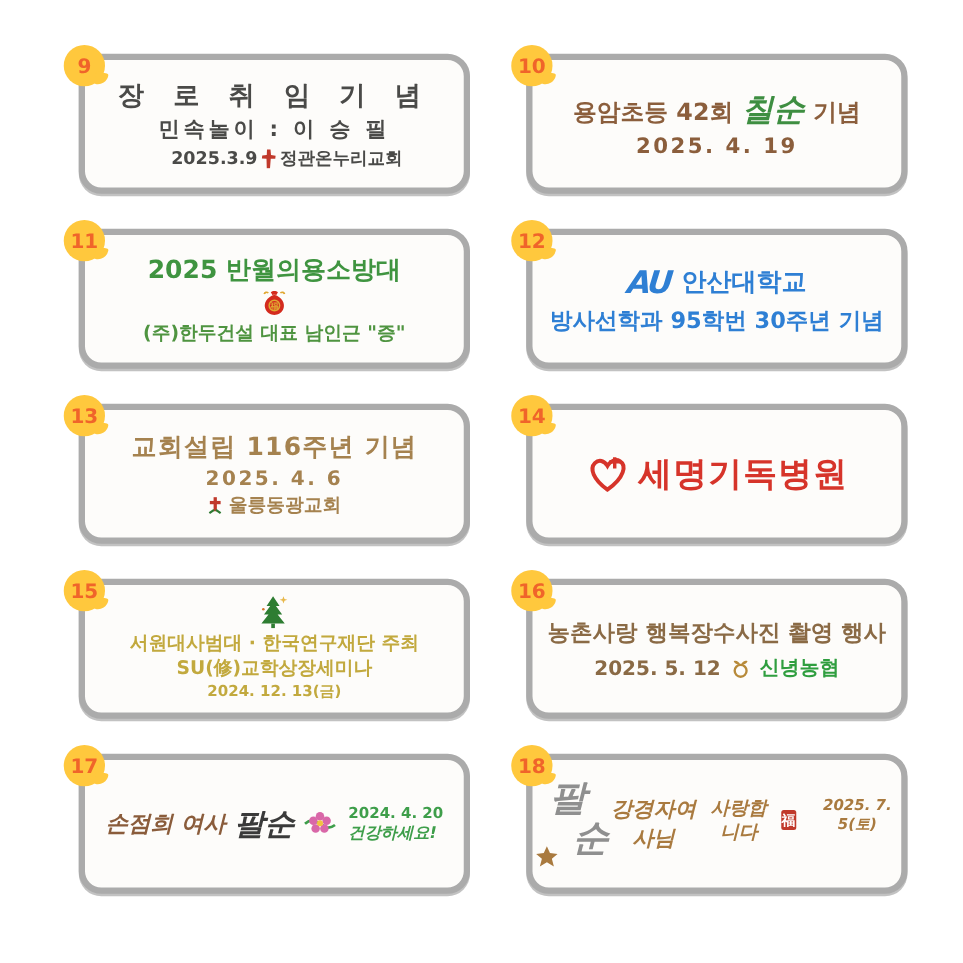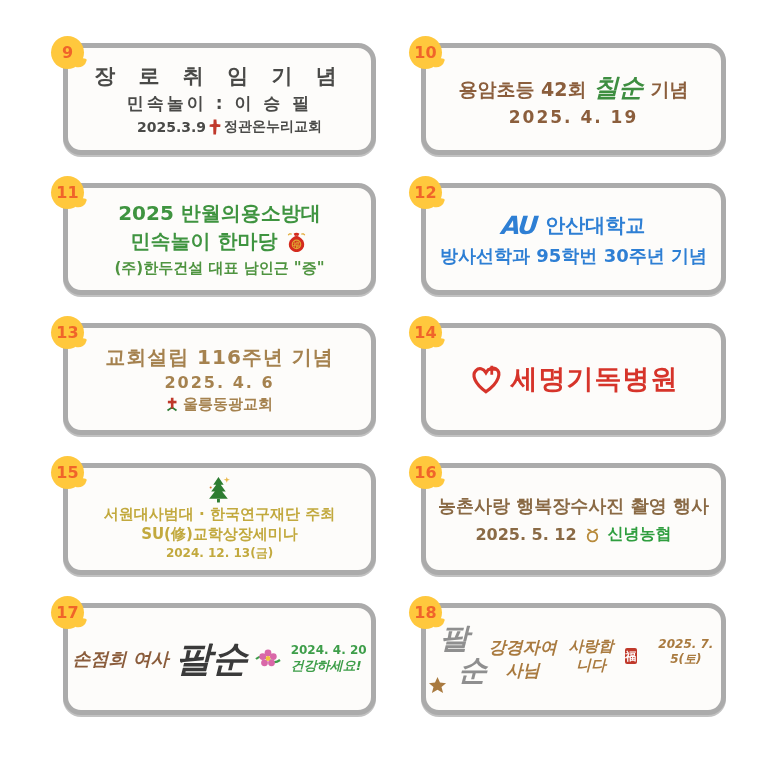--- a/index.html
+++ b/index.html
@@ -74,21 +74,21 @@
 
   
   .c16 { color:#8a6a45; }
   .c16 .l1 { font-size:18px; font-weight:bold; white-space:nowrap; }
   .c16 .l2 { font-size:16px; font-weight:bold; gap:7px; margin-top:6px; }
   .c16 .org { color:#2f9e3f; }
 
   
   .c17 .row { gap:7px; }
   .c17 .name { font-size:18px; font-style:italic; font-weight:bold; color:#8a5c3b; white-space:nowrap; }
-  .c17 .script { font-size:36px; font-style:italic; font-weight:bold; color:#3a3a3a; }
+  .c17 .script { font-size:24px; font-style:italic; font-weight:bold; color:#3a3a3a; }
   .c17 .right { display:flex; flex-direction:column; align-items:flex-start; margin-left:3px; color:#3e9e4a; }
   .c17 .date { font-size:12px; font-weight:bold; }
   .c17 .wish { font-size:13px; font-weight:bold; font-style:italic; }
 
   
   .c18 .row { gap:10px; }
   .c18 .bigblock { position:relative; width:60px; height:76px; }
   .c18 .ch1 { position:absolute; left:14px; top:-2px; font-size:29px; font-style:italic; font-weight:bold; color:#8f8f8f; }
   .c18 .ch2 { position:absolute; left:32px; top:30px; font-size:29px; font-style:italic; font-weight:bold; color:#8f8f8f; }
   .c18 .star { position:absolute; left:2px; bottom:2px; }
@@ -138,21 +138,20 @@
       </div>
     </div>
 
     <div class="card c11">
       <div class="badge">
         <span>11</span>
       </div>
       <div class="content col">
         <div class="l1">2025 반월의용소방대</div>
         <div class="l2 row">
-          <span>민속놀이 한마당</span>
           <span class="icon">
             <svg width="23" height="23" viewBox="0 0 24 24">
               <path d="M9 4 C10.5 2.5 13.5 2.5 15 4 L13.5 6.5 C12.8 6 11.2 6 10.5 6.5 Z" fill="#D42B1E"></path>
               <path d="M12 6 C5.5 8 3.2 13 4.2 17 C5.2 21 9 23 12 23 C15 23 18.8 21 19.8 17 C20.8 13 18.5 8 12 6 Z" fill="#D42B1E"></path>
               <path d="M7 4.5 C5.5 3.5 4 4 3.5 5.5 M17 4.5 C18.5 3.5 20 4 20.5 5.5" stroke="#E0A832" stroke-width="1.4" fill="none"></path>
               <circle cx="12" cy="15" r="4.4" fill="none" stroke="#E0A832" stroke-width="1.2"></circle>
               <text x="12" y="17.6" font-size="7" fill="#E0A832" text-anchor="middle">福</text>
             </svg>
           </span>
         </div>

